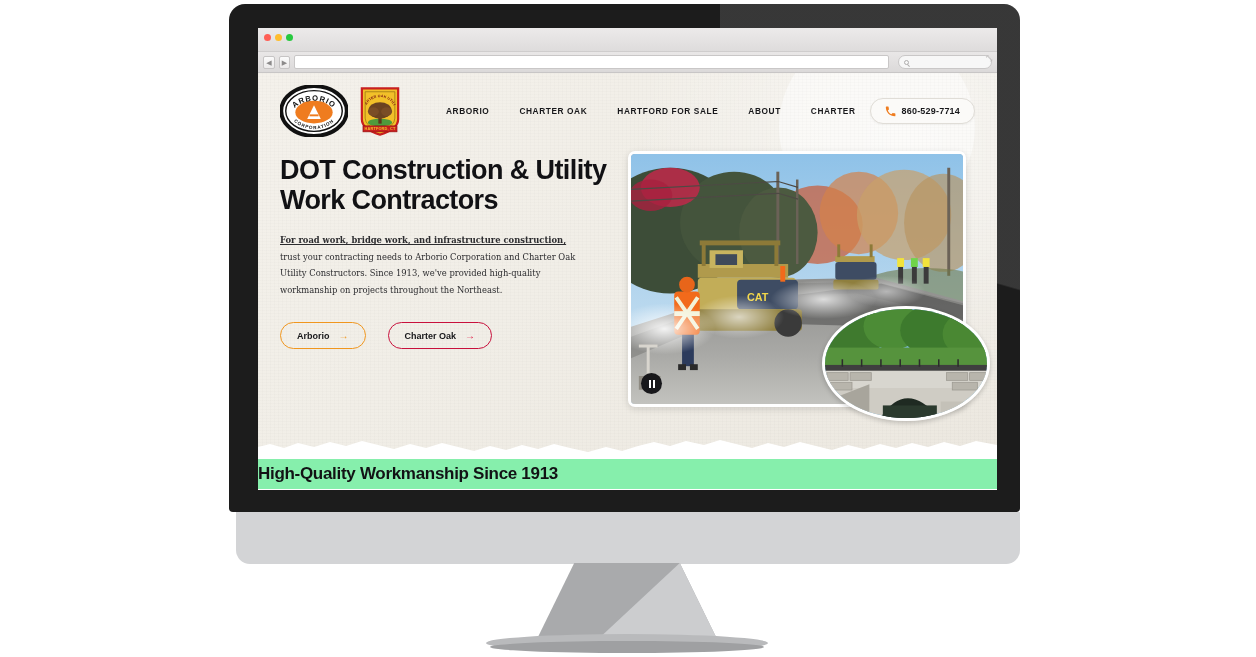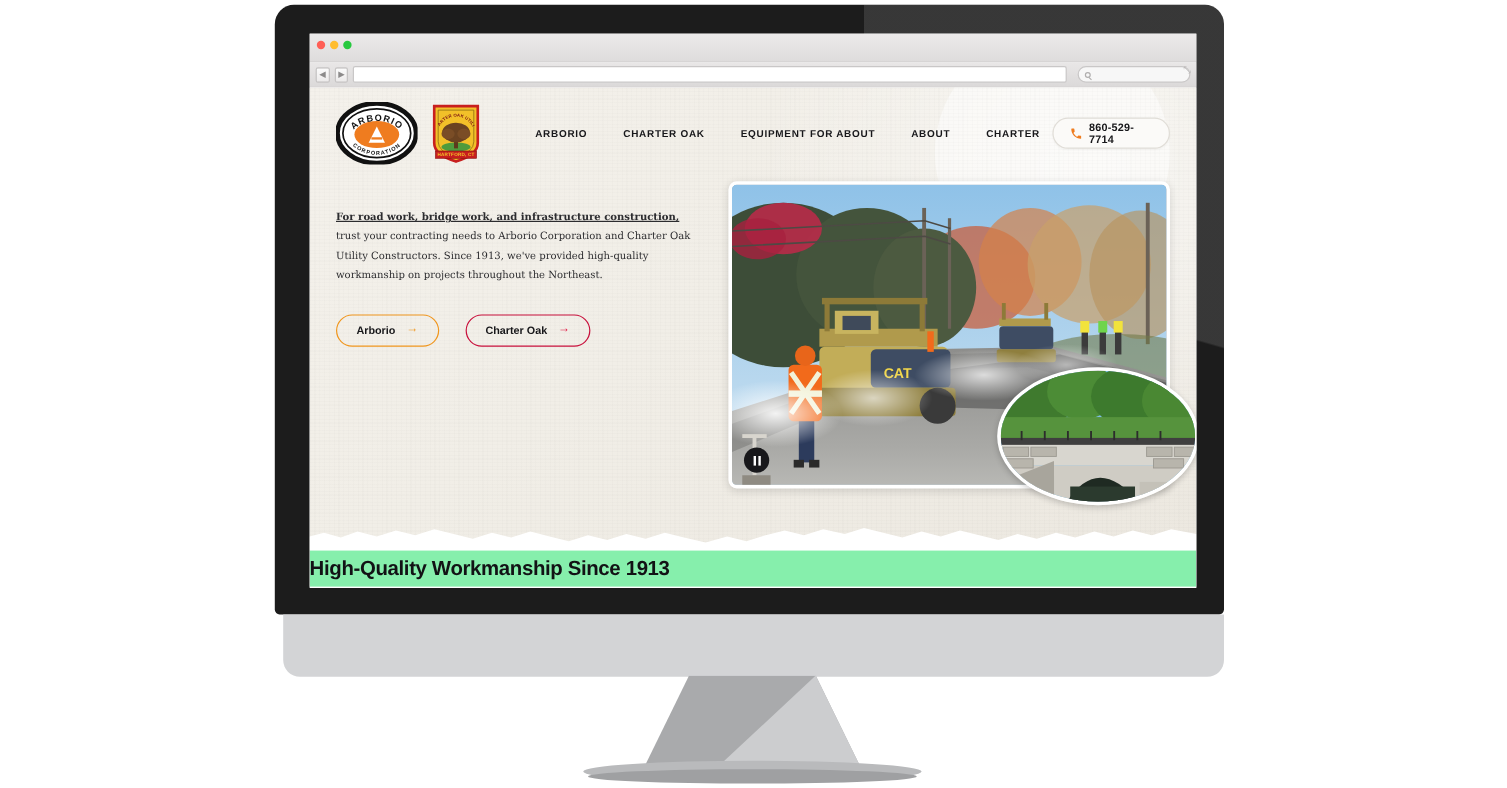--- a/index.html
+++ b/index.html
@@ -182,21 +182,21 @@
   }
   .hero-btn.arborio { border: 1.6px solid #f0961e; }
   .hero-btn.oak { border: 1.6px solid #c8103c; }
   .btn-arrow { font-size: 10px; line-height: 1; }
   .hero-btn.arborio .btn-arrow { color: #f0961e; }
   .hero-btn.oak .btn-arrow { color: #e0143f; }
 
   
   .hero-right { position: relative; margin-left: 18px; }
   .media-frame {
-    position: relative; width: 368px; height: 256px;
+    position: relative; width: 338px; height: 256px;
     border-radius: 7px; border: 3px solid #ffffff;
     box-shadow: 0 2px 7px rgba(0,0,0,0.14);
     overflow: hidden;
     background: #8fa7bd;
   }
   .photo { position: absolute; inset: 0; overflow: hidden; }
   .pause-btn {
     position: absolute; left: 10px; bottom: 10px; z-index: 9;
     width: 21px; height: 21px; border-radius: 50%;
     background: #18181b;
@@ -296,36 +296,37 @@
             <ellipse cx="40" cy="46" rx="21" ry="15" fill="#6b4321"></ellipse>
             <ellipse cx="28" cy="48" rx="10" ry="8" fill="#7a4d26"></ellipse>
             <ellipse cx="52" cy="48" rx="10" ry="8" fill="#7a4d26"></ellipse>
             <rect x="9" y="74" width="62" height="11" fill="#c81f1f" stroke="#8a1010" stroke-width="1"></rect>
             <text x="40" y="82" font-family="Liberation Sans, sans-serif" font-size="7" font-weight="bold" fill="#f2c029" text-anchor="middle" letter-spacing="0.3">HARTFORD, CT</text>
           </svg>
 
           <nav class="main-nav">
             <a class="nav-link" href="#">ARBORIO</a>
             <a class="nav-link" href="#">CHARTER OAK</a>
-            <a class="nav-link" href="#">EQUIPMENT FOR ABOUT</a>
+            <a class="nav-link" href="#">HARTFORD FOR SALE</a>
             <a class="nav-link" href="#">ABOUT</a>
             <a class="nav-link" href="#">CHARTER</a>
           </nav>
 
           <div class="phone-pill">
             <svg width="11" height="11" viewBox="0 0 24 24">
               <path d="M6.6 10.8c1.6 3.1 4.1 5.6 7.2 7.2l2.4-2.4c.3-.3.8-.4 1.2-.3 1.3.4 2.7.7 4.1.7.7 0 1.2.5 1.2 1.2V21c0 .7-.5 1.2-1.2 1.2C10.6 22.2 1.8 13.4 1.8 2.5c0-.7.5-1.2 1.2-1.2h3.8c.7 0 1.2.5 1.2 1.2 0 1.4.2 2.8.7 4.1.1.4 0 .9-.3 1.2l-2.4 2.4z" fill="#ef7c1f"></path>
             </svg>
             <span class="phone-number">860-529-7714</span>
           </div>
         </div>
 
         <div class="hero-body">
 
           <div class="hero-left">
+            <h1 class="hero-title">DOT Construction &amp; Utility Work Contractors</h1>
             <p class="hero-para">
               <b>For road work, bridge work, and infrastructure construction,</b><span> trust your contracting needs to Arborio Corporation and Charter Oak Utility Constructors. Since 1913, we've provided high-quality workmanship on projects throughout the Northeast.</span>
             </p>
             <div class="hero-buttons">
               <button class="hero-btn arborio">
                 <span>Arborio</span>
                 <span class="btn-arrow">→</span>
               </button>
               <button class="hero-btn oak">
                 <span>Charter Oak</span>

